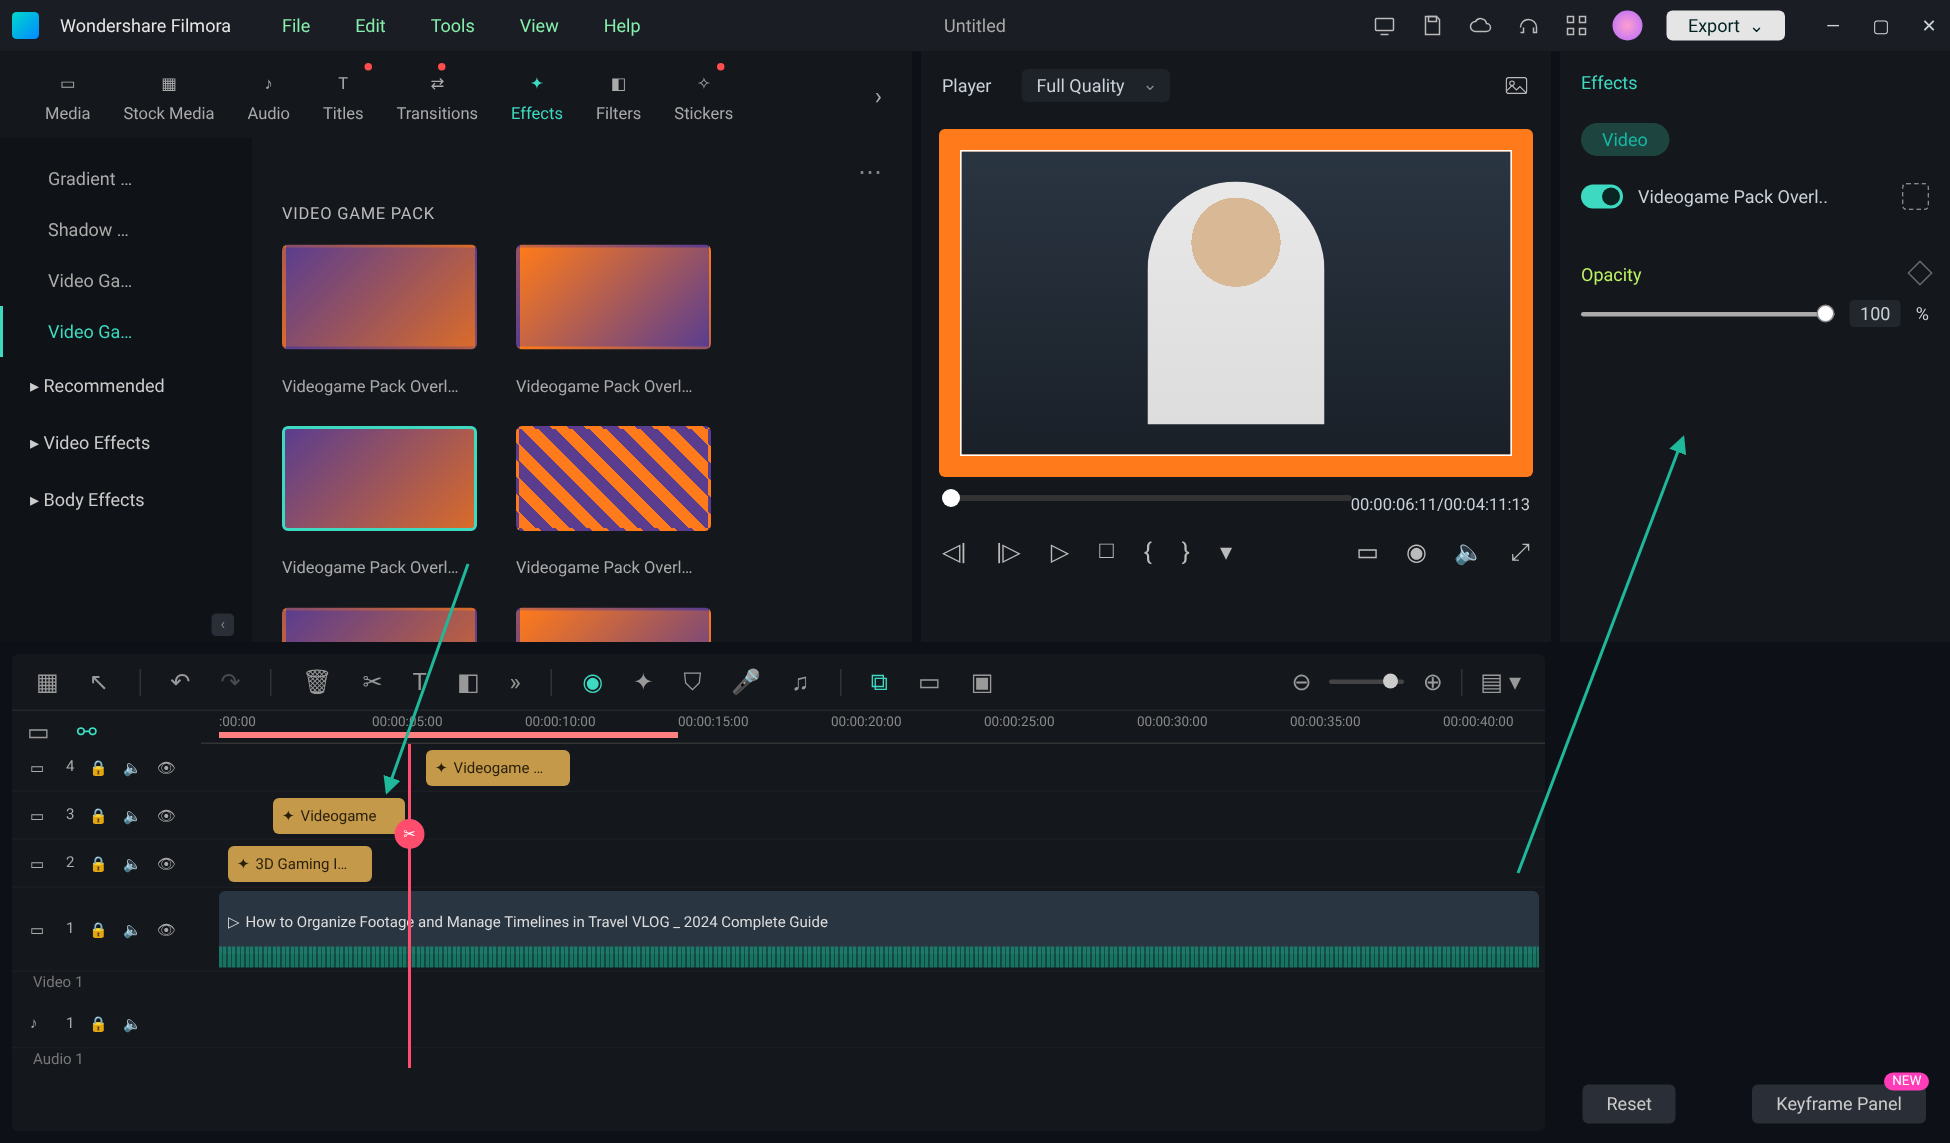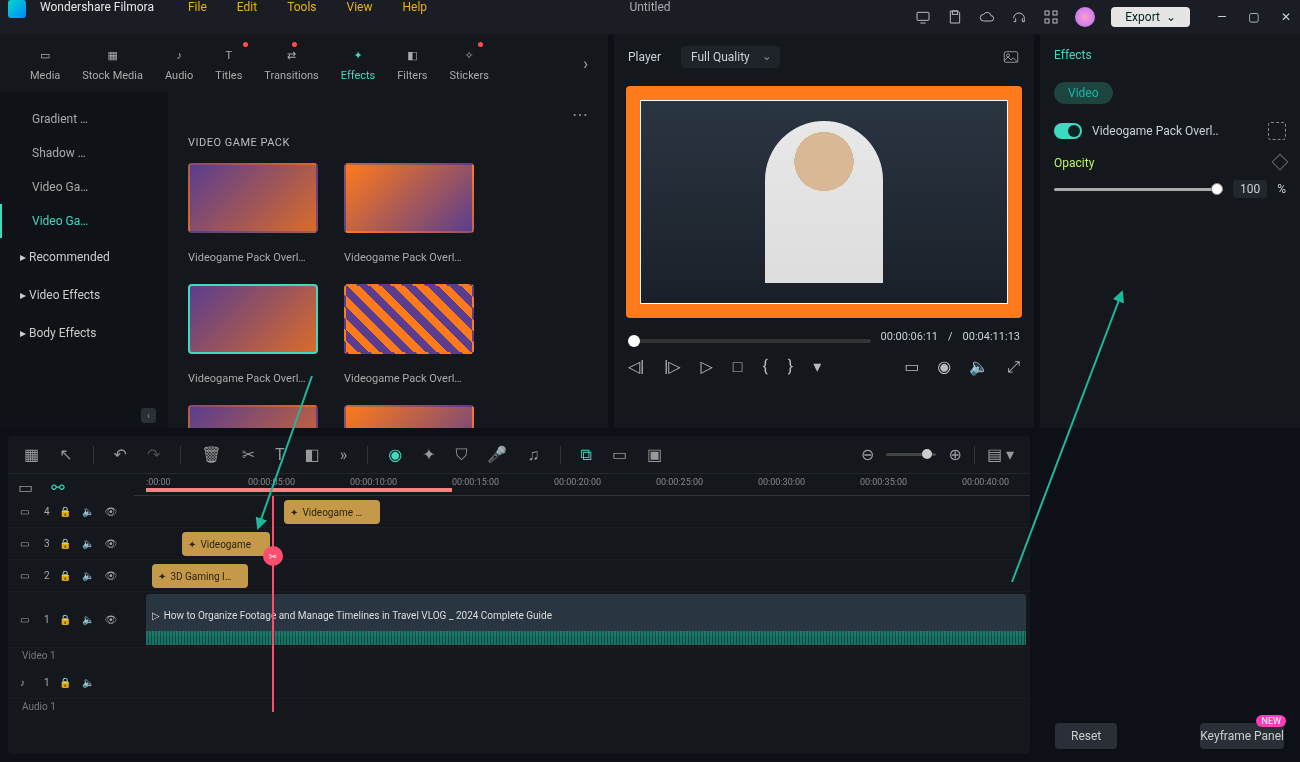--- a/index.html
+++ b/index.html
@@ -1,23 +1,23 @@
 <!DOCTYPE html>
 <html><head>
 <meta charset="utf-8">
 <style>
 * { margin:0; padding:0; box-sizing:border-box; font-family:-apple-system,Segoe UI,Roboto,sans-serif; }
 body { background:#0d1117; color:#c9d1d9; width:1300px; height:762px; overflow:hidden; position:relative; }
 
 
-.titlebar { height:34px; background:#1a1d23; display:flex; padding:0 8px; gap:14px; font-size:12px; }
+.titlebar { height:34px; background:#1a1d23; display:flex; align-items:center; padding:0 8px; gap:14px; font-size:12px; }
 .titlebar .logo { width:18px; height:18px; background:linear-gradient(135deg,#00d9cc,#0088ff); border-radius:3px; }
 .titlebar .appname { color:#e6e6e6; margin-right:20px; }
 .titlebar .menus { display:flex; gap:30px; }
-.titlebar .menus span { color:#eab308; cursor:pointer; }
+.titlebar .menus span { color:#86efac; cursor:pointer; }
 .titlebar .doc { position:absolute; left:50%; transform:translateX(-50%); color:#aaa; }
 .titlebar .rcons { margin-left:auto; display:flex; align-items:center; gap:16px; }
 .titlebar .rcons .icn { width:16px; height:16px; color:#999; }
 .titlebar .export { background:#e5e5e5; color:#022; padding:3px 14px; border-radius:4px; display:flex; align-items:center; gap:6px; font-size:12px; }
 .titlebar .wc { display:flex; gap:20px; margin-left:10px; }
 .titlebar .wc span { width:12px; text-align:center; }
 
 
 .main { display:flex; height:394px; }
 
@@ -47,32 +47,32 @@
 
 
 .player { width:420px; background:#14171c; margin-left:6px; display:flex; flex-direction:column; }
 .player .phead { height:46px; display:flex; align-items:center; padding:0 14px; gap:20px; font-size:12px; }
 .player .phead .sel { background:#1e2229; padding:4px 30px 4px 10px; border-radius:4px; position:relative; }
 .player .phead .sel::after { content:"⌄"; position:absolute; right:8px; top:3px; color:#888; }
 .player .phead .snap { margin-left:auto; }
 .player .vid { margin:6px 12px; height:232px; border-radius:4px; background:#ff7a1a; padding:14px; position:relative; }
 .player .vid .inner { width:100%; height:100%; background:linear-gradient(180deg,#2a3542,#1a2028); border:1px solid #fff; position:relative; }
 .player .vid .inner .person { position:absolute; left:34%; top:10%; width:32%; height:80%; background:radial-gradient(circle at 50% 25%, #d9b896 0 22%, transparent 22%), linear-gradient(#e8e8e8,#ddd); border-radius:60px 60px 0 0; }
-.player .scrub { display:flex; align-items:flex-end; padding:6px 14px; gap:10px; font-size:11px; }
+.player .scrub { display:flex; align-items:flex-start; padding:6px 14px; font-size:11px; }
 .player .scrub .bar { flex:1; height:4px; background:#333; border-radius:2px; position:relative; }
 .player .scrub .bar .k { position:absolute; left:0; top:-4px; width:12px; height:12px; background:#fff; border-radius:50%; }
 .player .ctrls { display:flex; align-items:center; padding:8px 14px; gap:20px; color:#bbb; }
 .player .ctrls .r { margin-left:auto; display:flex; gap:18px; }
 
 
 .right { width:260px; background:#14171c; margin-left:6px; padding:0 14px; font-size:12px; }
 .right .rtabs { height:42px; display:flex; align-items:center; }
 .right .rtabs span { color:#3dd9c1; }
 .right .pill { display:inline-block; background:#1e4440; color:#14b8a6; padding:4px 14px; border-radius:12px; margin:6px 0 18px; }
-.right .row { display:flex; align-items:center; gap:10px; margin-bottom:16px; }
+.right .row { display:flex; align-items:center; gap:10px; margin-bottom:36px; }
 .right .tg { width:28px; height:16px; background:#3dd9c1; border-radius:8px; position:relative; }
 .right .tg::after { content:""; position:absolute; right:2px; top:2px; width:12px; height:12px; background:#0a2522; border-radius:50%; }
 .right .ic { width:18px; height:18px; border:1px dashed #888; border-radius:3px; margin-left:auto; }
 .right .lbl { color:#bef264; margin-bottom:10px; display:flex; }
 .right .lbl .kf { margin-left:auto; width:12px; height:12px; border:1px solid #666; transform:rotate(45deg); }
 .right .slider { display:flex; align-items:center; gap:10px; }
 .right .slider .track { flex:1; height:3px; background:#aaa; border-radius:2px; position:relative; }
 .right .slider .track .kn { position:absolute; right:0; top:-5px; width:12px; height:12px; background:#fff; border-radius:50%; border:1px solid #888; }
 .right .slider .val { background:#22262d; padding:2px 6px; border-radius:3px; min-width:34px; text-align:center; }
 
@@ -427,21 +427,21 @@
     </div>
     <div style="font-size:10px;color:#777;padding:2px 0 0 14px">Audio 1</div>
     <div class="playhead">
         <div class="head">✂</div>
       </div>
   </div>
 </div>
 
 <div style="position:absolute;bottom:18px;left:1055px" class="btn"><span style="background:#2a2e36;padding:6px 16px;border-radius:4px;font-size:12px;color:#ccc">Reset</span></div>
 <div style="position:absolute;bottom:18px;right:16px">
-  <span style="background:#2a2e36;padding:6px 0;border-radius:4px;font-size:12px;color:#ccc;position:relative">Keyframe Panel</span>
+  <span style="background:#2a2e36;padding:6px 16px;border-radius:4px;font-size:12px;color:#ccc;position:relative">Keyframe Panel</span>
   <span style="position:absolute;top:-10px;right:-2px;background:#ff3db8;color:#fff;font-size:9px;padding:1px 5px;border-radius:6px">NEW</span>
 </div>
 
 <svg class="arrow" style="left:250px;top:370px" width="80" height="170">
     <defs>
       <marker id="ah1" markerWidth="6" markerHeight="6" refX="5" refY="3" orient="auto">
         <path d="M0,0 L6,3 L0,6 z" fill="#1fb89a"></path>
       </marker>
     </defs>
     <line x1="62" y1="6" x2="8" y2="158" stroke="#1fb89a" stroke-width="2" marker-end="url(#ah1)"></line>

